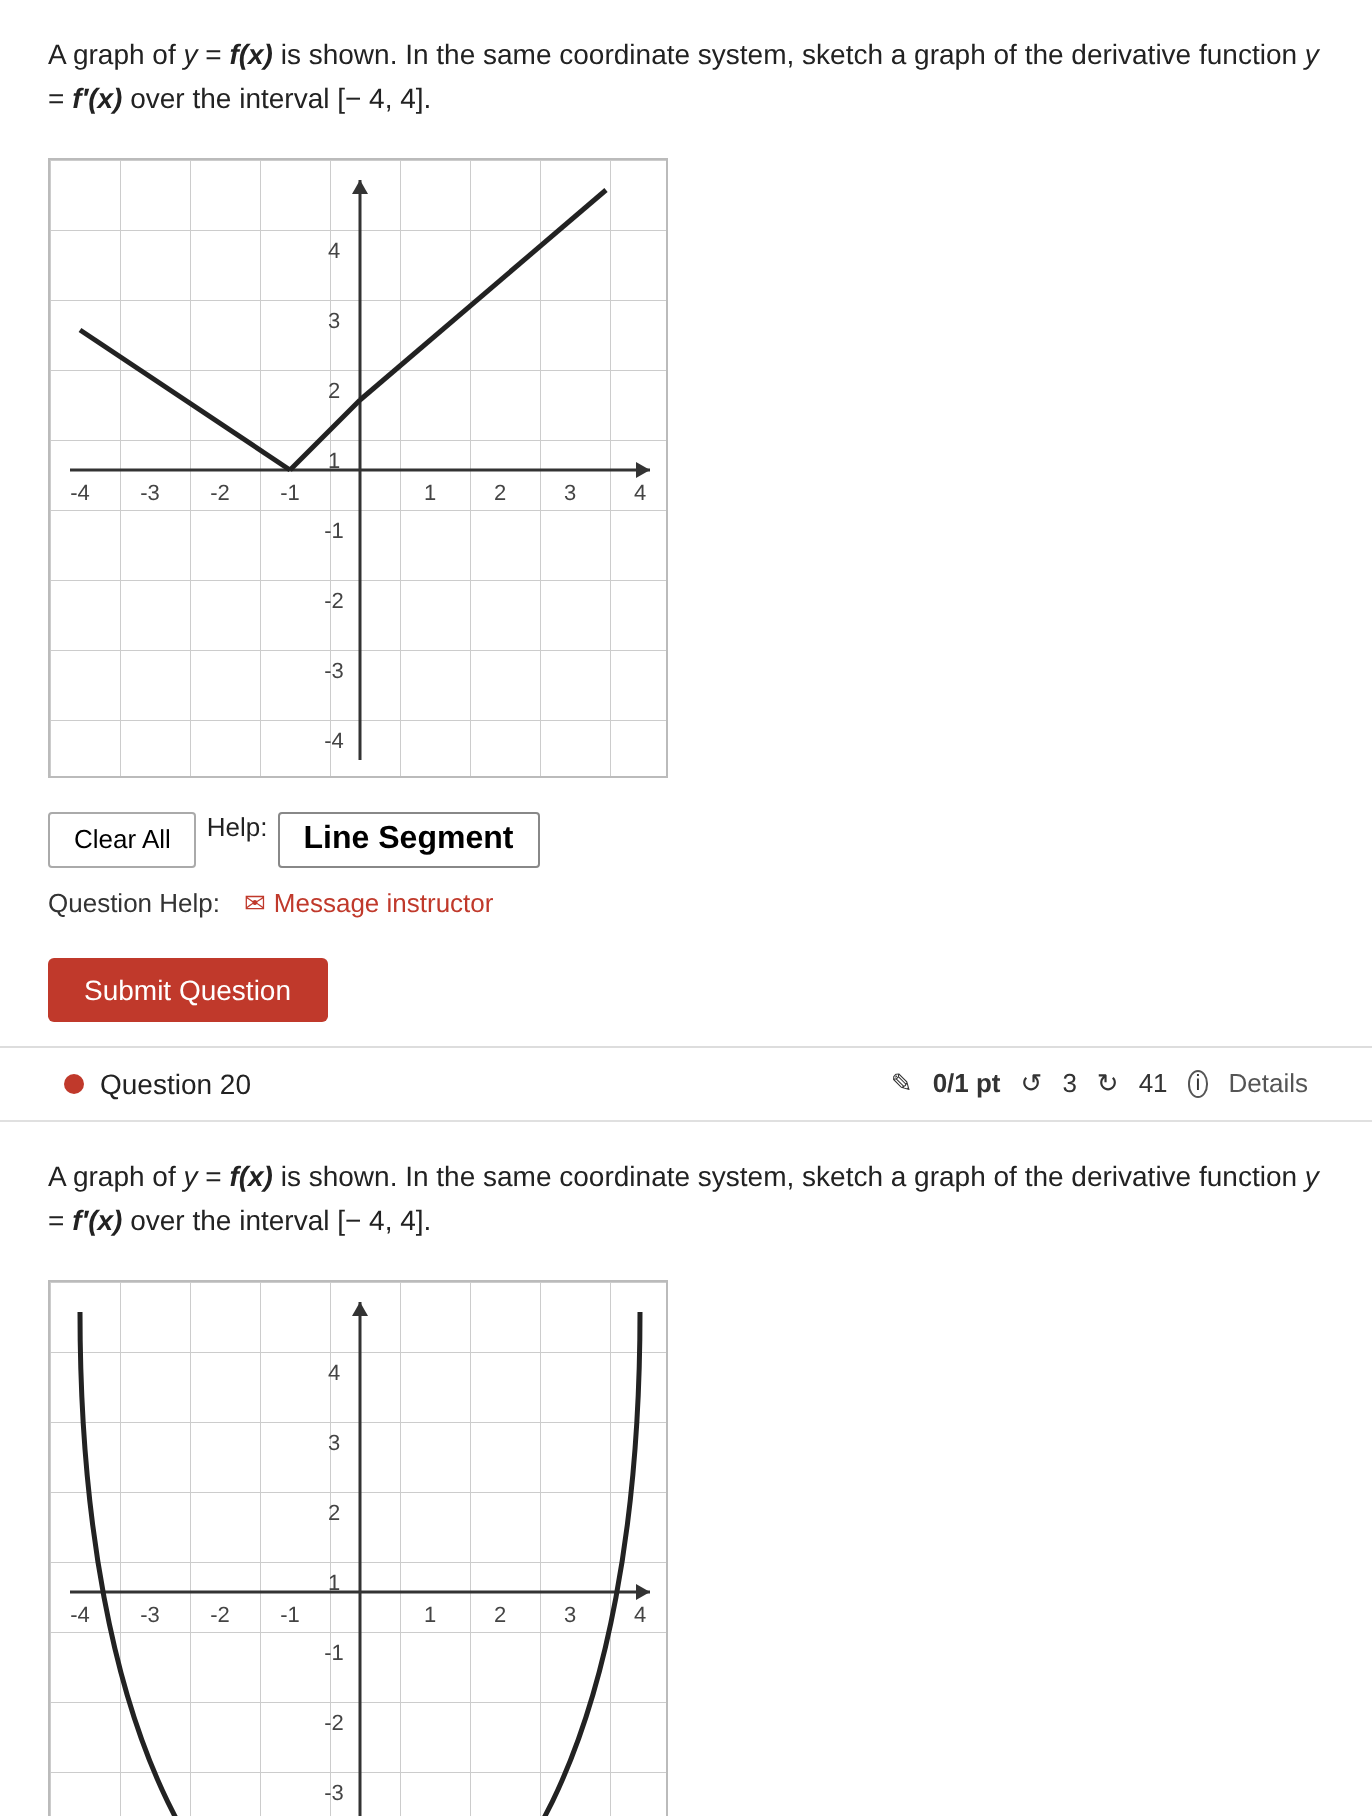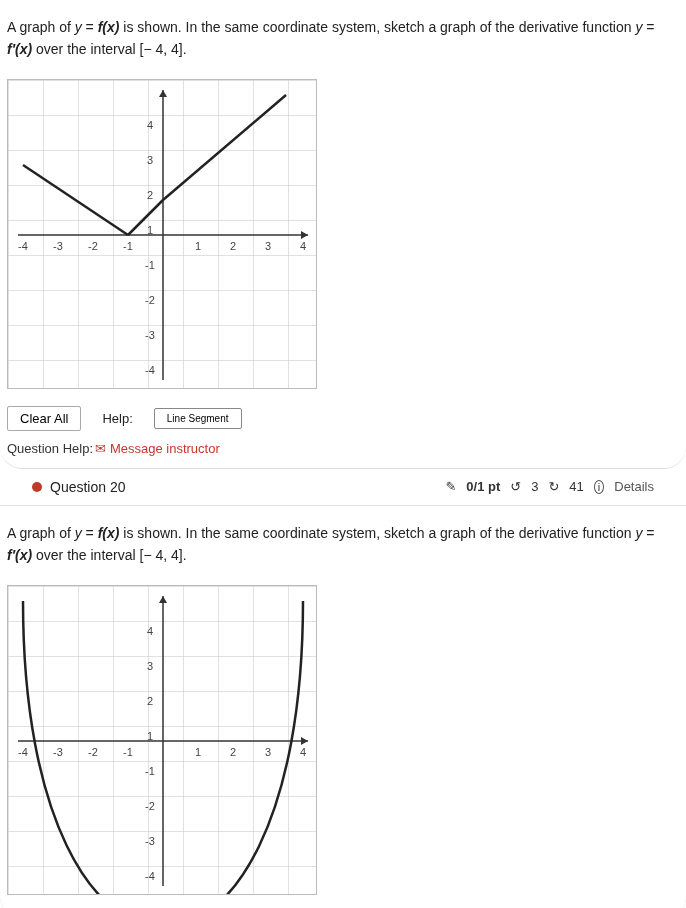--- a/index.html
+++ b/index.html
@@ -5,23 +5,22 @@
     * { box-sizing: border-box; margin: 0; padding: 0; }
     body {
       font-family: Arial, sans-serif;
       font-size: 14px;
       background: #fff;
       color: #222;
       width: 686px;
     }
 
     .question-block {
-      padding: 16px 20px 12px 7px;
+      padding: 16px 20px 12px 24px;
       border-bottom: 1px solid #ddd;
-      border-radius: 22px;
     }
 
     .question-text {
       line-height: 1.6;
       margin-bottom: 10px;
       font-size: 14px;
     }
 
     .math-italic { font-style: italic; }
     .math-bold-italic { font-style: italic; font-weight: bold; }
@@ -30,22 +29,21 @@
       margin: 8px 0;
       display: inline-block;
     }
 
     svg.graph {
       display: block;
     }
 
     .controls-row {
       display: flex;
-      align-items: center;
-      gap: 21px;
+      gap: 5px;
       margin-top: 6px;
     }
 
     .btn-clear {
       background: #fff;
       border: 1px solid #aaa;
       padding: 4px 12px;
       cursor: pointer;
       font-size: 13px;
       border-radius: 2px;
@@ -53,31 +51,32 @@
 
     .draw-label {
       font-size: 13px;
     }
 
     .btn-draw-mode {
       background: #fff;
       border: 1px solid #888;
       padding: 4px 12px;
       cursor: pointer;
-      font-size: 10px;
+      font-size: 16px;
       border-radius: 2px;
+      font-weight: bold;
     }
 
     .question-help {
       margin-top: 10px;
       font-size: 13px;
       color: #333;
       display: flex;
       align-items: center;
-      gap: 2px;
+      gap: 12px;
     }
 
     .question-help a {
       color: #c0392b;
       text-decoration: none;
       display: flex;
       align-items: center;
       gap: 4px;
     }
 
@@ -197,20 +196,23 @@
   
   <div class="question-help">
     <span>Question Help:</span>
     <a href="#">
       <span>✉</span>
       <span>Message instructor</span>
     </a>
   </div>
 
   
+  <div style="margin-top:10px;">
+    <button class="submit-btn">Submit Question</button>
+  </div>
 </div>
 
 <div class="question-header-row">
   <div class="question-header-left">
     <span class="question-dot"></span>
     <span class="question-number">Question 20</span>
   </div>
   <div class="question-header-right">
     <span style="font-size:13px;">✎</span>
     <span class="q-score">

